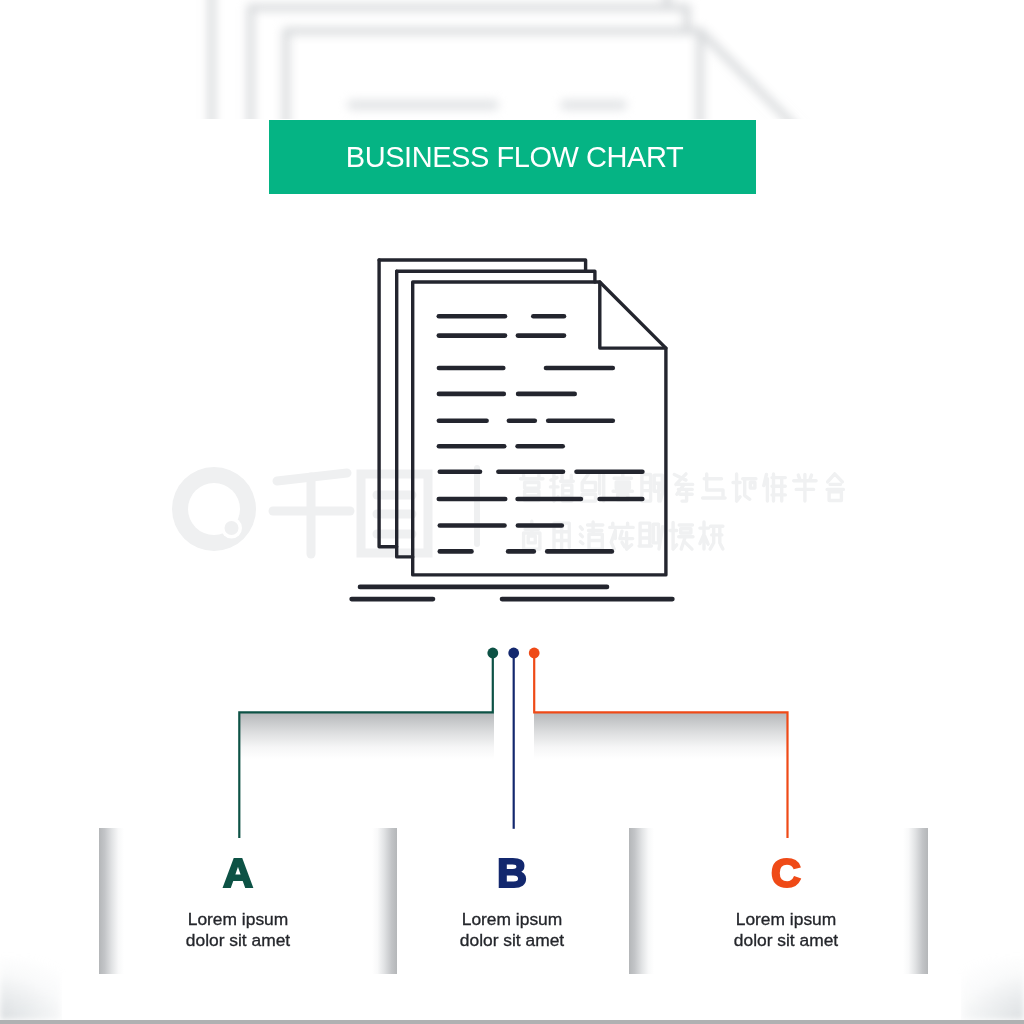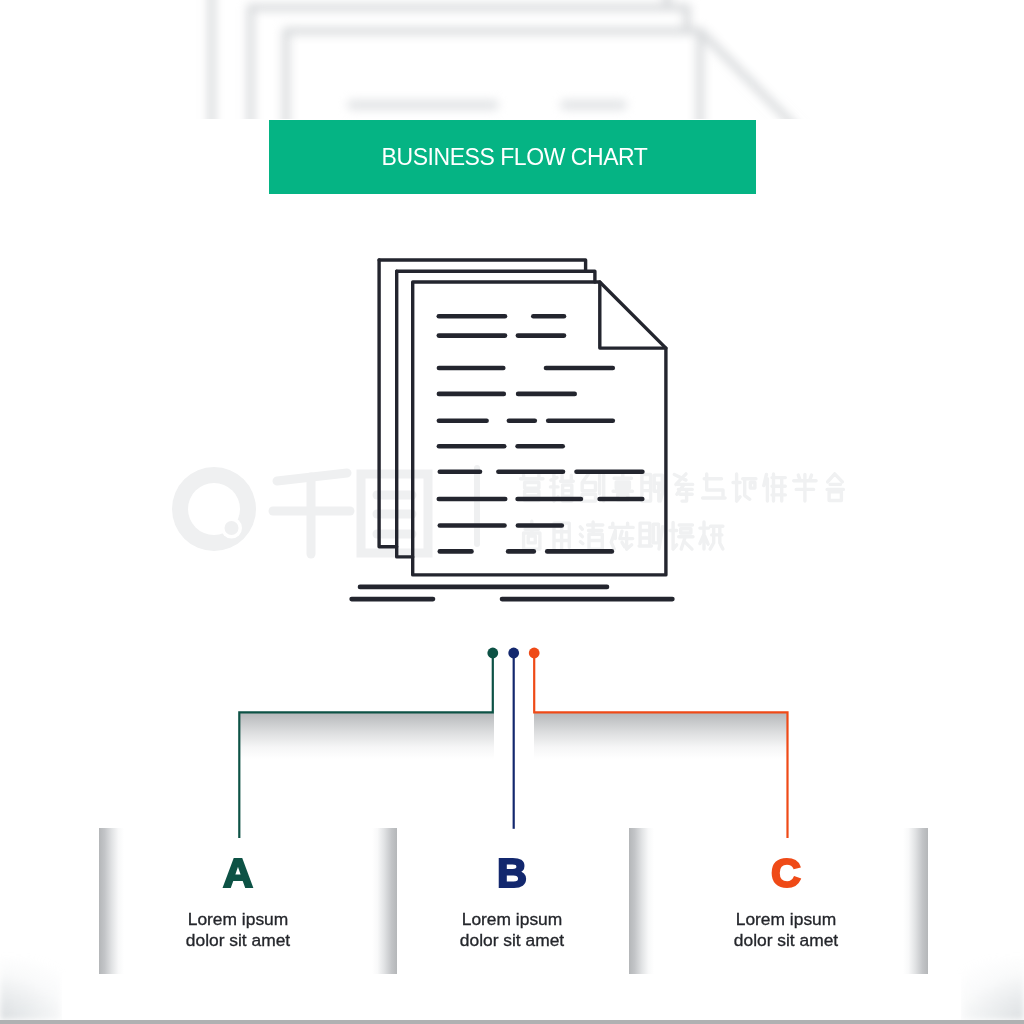--- a/index.html
+++ b/index.html
@@ -6,21 +6,21 @@
   body{width:1024px;height:1024px;overflow:hidden;background:#ffffff;
        font-family:"Liberation Sans",sans-serif;}
   #stage{position:relative;width:1024px;height:1024px;overflow:hidden;background:#fff;}
 
   .bg-ghost{position:absolute;left:190px;top:-60px;filter:blur(5px);opacity:1;}
 
   .sheet{position:absolute;left:-40px;top:119px;width:1104px;height:899px;background:#fff;}
 
   .title-bar{position:absolute;left:269px;top:120px;width:487px;height:74px;
              background:#05b484;display:flex;align-items:center;justify-content:center;}
-  .title-text{color:#fff;padding-left:4px;font-size:23px;letter-spacing:-0.45px;font-weight:400;
+  .title-text{color:#fff;padding-left:4px;font-size:29px;letter-spacing:-0.45px;font-weight:400;
               font-family:"Liberation Sans",sans-serif;}
 
   .doc-icon{position:absolute;left:341px;top:249px;}
 
   .watermark{position:absolute;left:0;top:0;}
   .connectors{position:absolute;left:0;top:0;z-index:5;}
   .conn{fill:none;stroke-width:2.2;}
   .conn-a{stroke:#0d5245;} .dot-a{fill:#0d5245;}
   .conn-b{stroke:#13286e;} .dot-b{fill:#13286e;}
   .conn-c{stroke:#ef4a17;} .dot-c{fill:#ef4a17;}

